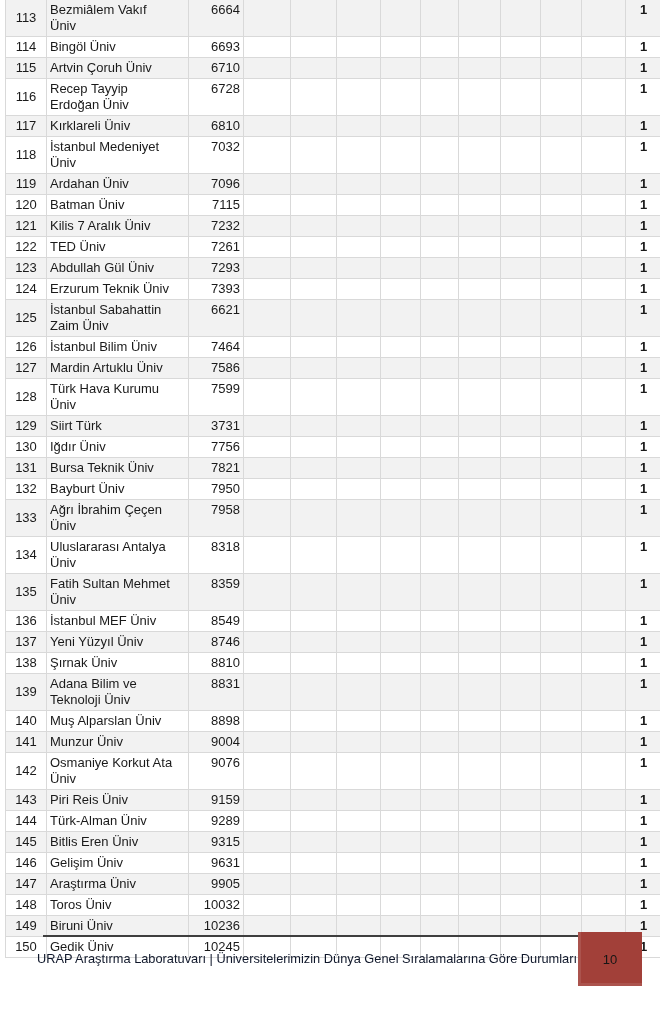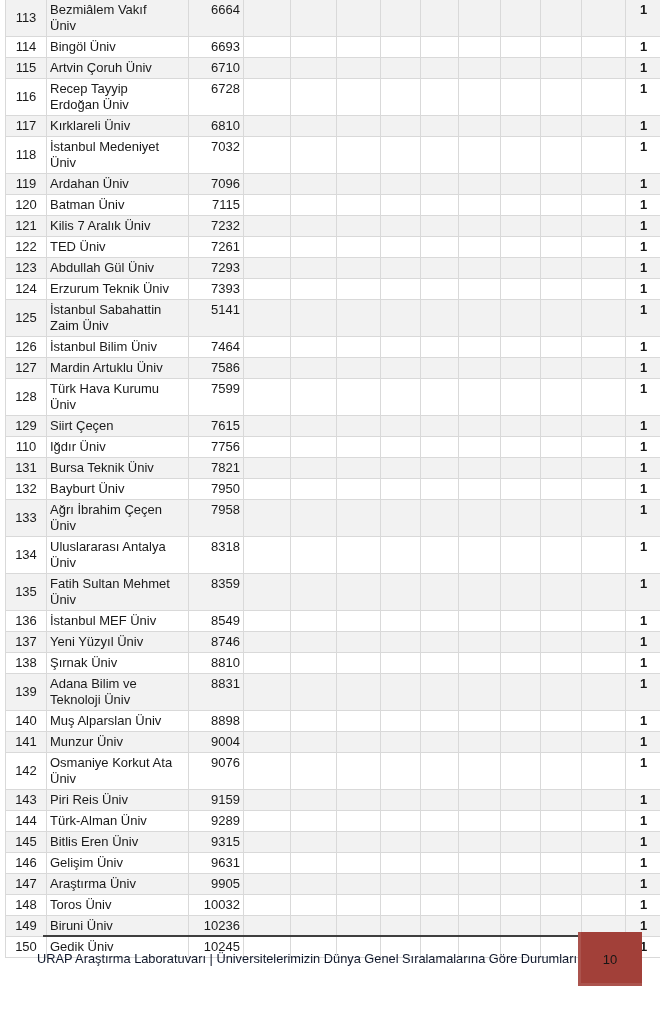--- a/index.html
+++ b/index.html
@@ -265,21 +265,21 @@
           <td class="empty"></td>
           <td class="empty"></td>
           <td class="empty"></td>
           <td class="empty"></td>
           <td class="count">1</td>
   </tr>
         <tr class="stripe">
     <td class="rank">125</td>
     <td class="name">İstanbul Sabahattin
 Zaim Üniv</td>
-    <td class="score">5141</td>
+    <td class="score">6621</td>
     <td class="empty"></td>
           <td class="empty"></td>
           <td class="empty"></td>
           <td class="empty"></td>
           <td class="empty"></td>
           <td class="empty"></td>
           <td class="empty"></td>
           <td class="empty"></td>
           <td class="empty"></td>
           <td class="count">1</td>
@@ -325,35 +325,35 @@
           <td class="empty"></td>
           <td class="empty"></td>
           <td class="empty"></td>
           <td class="empty"></td>
           <td class="empty"></td>
           <td class="empty"></td>
           <td class="count">1</td>
   </tr>
         <tr class="stripe">
     <td class="rank">129</td>
-    <td class="name">Siirt Çeçen</td>
-    <td class="score">7615</td>
-    <td class="empty"></td>
-          <td class="empty"></td>
-          <td class="empty"></td>
-          <td class="empty"></td>
-          <td class="empty"></td>
-          <td class="empty"></td>
-          <td class="empty"></td>
-          <td class="empty"></td>
-          <td class="empty"></td>
-          <td class="count">1</td>
-  </tr>
-        <tr>
-    <td class="rank">110</td>
+    <td class="name">Siirt Türk</td>
+    <td class="score">3731</td>
+    <td class="empty"></td>
+          <td class="empty"></td>
+          <td class="empty"></td>
+          <td class="empty"></td>
+          <td class="empty"></td>
+          <td class="empty"></td>
+          <td class="empty"></td>
+          <td class="empty"></td>
+          <td class="empty"></td>
+          <td class="count">1</td>
+  </tr>
+        <tr>
+    <td class="rank">130</td>
     <td class="name">Iğdır Üniv</td>
     <td class="score">7756</td>
     <td class="empty"></td>
           <td class="empty"></td>
           <td class="empty"></td>
           <td class="empty"></td>
           <td class="empty"></td>
           <td class="empty"></td>
           <td class="empty"></td>
           <td class="empty"></td>

